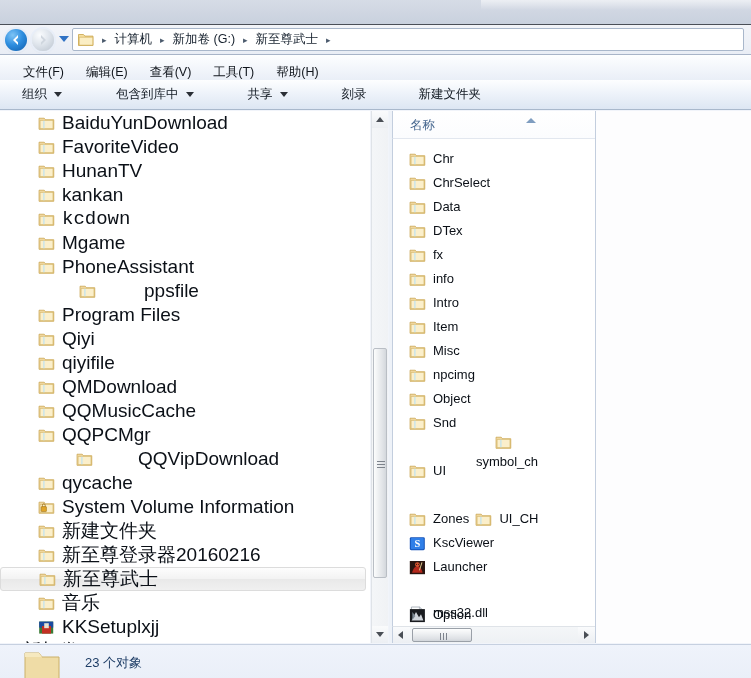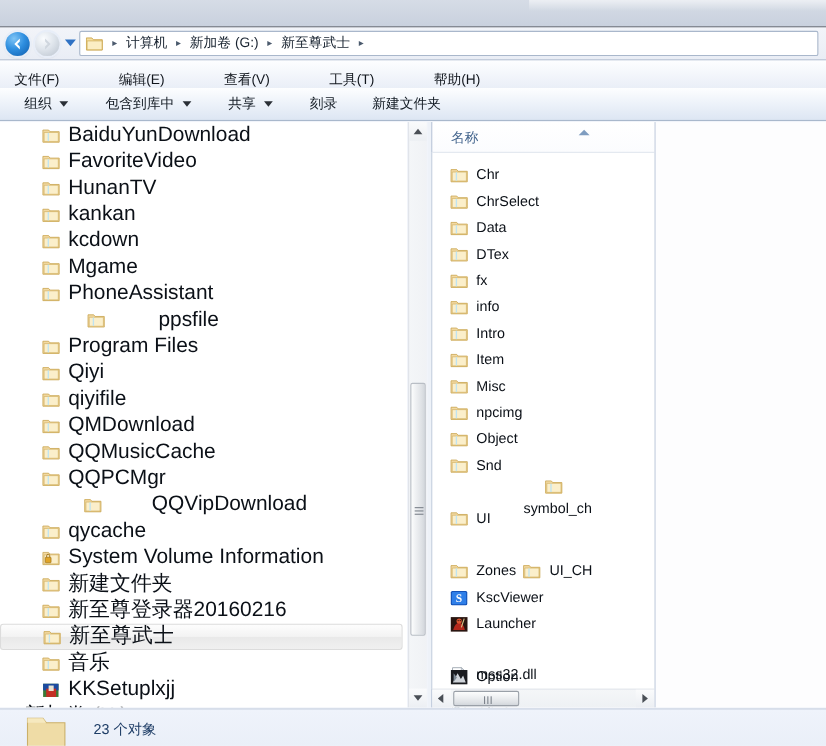--- a/index.html
+++ b/index.html
@@ -50,30 +50,30 @@
   }
   .crumb{font-size:12.5px;color:#16212e;padding:0 2px;white-space:nowrap;line-height:21px;}
   .sep{color:#4b5a6d;font-size:9px;padding:0 6px;}
   .crumb-ico{width:16px;height:14px;margin:0 2px 0 2px;flex:0 0 auto;}
 
   
   .menubar{
     position:absolute;left:0;top:55px;width:751px;height:36px;
     background:linear-gradient(to bottom,#fdfeff 0%,#eef2f9 55%,#e2e9f4 100%);
     border-bottom:1px solid #b9c5d6;
-    display:flex;align-items:center;padding-left:2px;box-sizing:border-box;gap:32px;
+    display:flex;align-items:center;padding-left:12px;box-sizing:border-box;
   }
   .menubar span{font-size:12.5px;color:#10151c;padding:2px 11px;white-space:nowrap;}
 
   
   .toolbar{
     position:absolute;left:0;top:80px;width:751px;height:30px;
     background:linear-gradient(to bottom,#fdfeff 0%,#eef3fa 45%,#dde6f3 100%);
     border-bottom:1px solid #a9b8cc;
-    display:flex;align-items:center;padding-left:12px;box-sizing:border-box;
+    display:flex;align-items:center;padding-left:12px;box-sizing:border-box;gap:20px;
   }
   .tbitem{font-size:12.5px;color:#101821;padding:3px 10px;display:flex;align-items:center;white-space:nowrap;}
   .tbcaret{display:inline-block;margin-left:7px;width:0;height:0;
     border-left:4px solid transparent;border-right:4px solid transparent;
     border-top:5px solid #2a2f36;}
 
   
   .leftpane{
     position:absolute;left:0;top:111px;width:370px;height:532px;
     background:#fff;overflow:hidden;
@@ -264,21 +264,21 @@
         <div class="trow" style="top: 72px;">
           <span style="display: inline-block; width: 38px; flex: 0 0 auto;"></span>
           <svg viewBox="0 0 17 15" class="ico">
             <path d="M1 2.2 h5.2 l1.3 1.5 h8.3 v9.6 h-14.8 z" fill="#f0d699" stroke="#c6a busy" stroke-width="0"></path>
             <path d="M1 2.2 h5.2 l1.3 1.5 h8.3 v9.6 h-14.8 z" fill="#f2d9a2" stroke="#c8a552" stroke-width="0.7"></path>
             <path d="M2.1 4.4 h12.9 v8.2 h-12.9 z" fill="#fbefcb" stroke="#cfae5d" stroke-width="0.6"></path>
             <rect x="5.3" y="4.7" width="1.2" height="7.6" fill="#bfe3f0"></rect>
           </svg>
           <span class="lbl">kankan</span>
         </div>
-        <div class="trow" style="top: 96px;">
+        <div class="trow" style="top: 96px; font-family: Liberation Mono, monospace;">
           <span style="display: inline-block; width: 38px; flex: 0 0 auto;"></span>
           <svg viewBox="0 0 17 15" class="ico">
             <path d="M1 2.2 h5.2 l1.3 1.5 h8.3 v9.6 h-14.8 z" fill="#f0d699" stroke="#c6a busy" stroke-width="0"></path>
             <path d="M1 2.2 h5.2 l1.3 1.5 h8.3 v9.6 h-14.8 z" fill="#f2d9a2" stroke="#c8a552" stroke-width="0.7"></path>
             <path d="M2.1 4.4 h12.9 v8.2 h-12.9 z" fill="#fbefcb" stroke="#cfae5d" stroke-width="0.6"></path>
             <rect x="5.3" y="4.7" width="1.2" height="7.6" fill="#bfe3f0"></rect>
           </svg>
           <span class="lbl">kcdown</span>
         </div>
         <div class="trow" style="top: 120px;">

